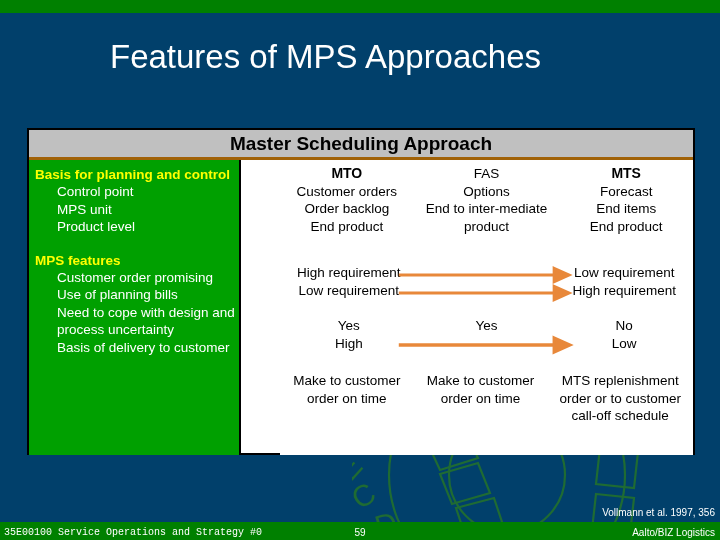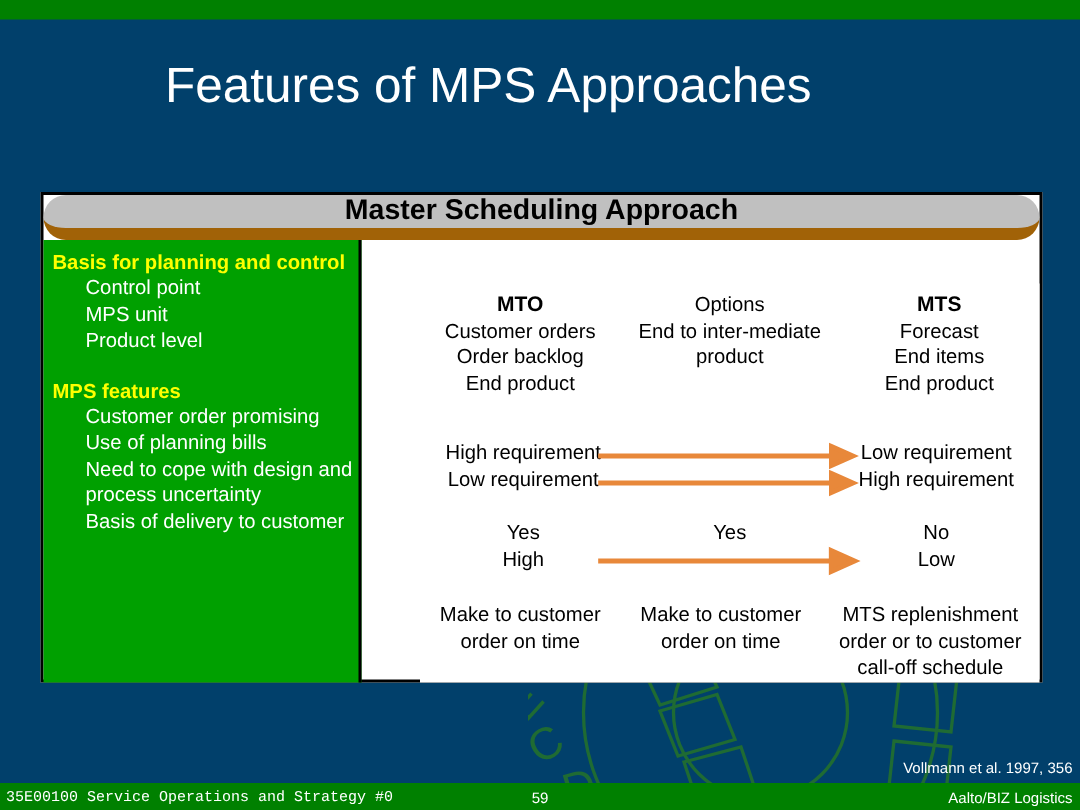--- a/index.html
+++ b/index.html
@@ -58,26 +58,25 @@
     top: 128px;
     width: 668px;
     height: 327px;
     border: 2px solid #000000;
     box-sizing: border-box;
     background: #ffffff;
   }
   .fig-header {
     height: 30px;
     background: #c0c0c0;
-    border-bottom: 8px solid #a16207;
+    border-bottom: 3px solid #a16207;
     display: flex;
     align-items: center;
     justify-content: center;
     box-sizing: border-box;
-    border-radius: 15px;
   }
   .fig-header-text {
     font-size: 19px;
     font-weight: bold;
     color: #000000;
   }
   .fig-body {
     display: flex;
     height: 295px;
     box-sizing: border-box;
@@ -107,21 +106,20 @@
     padding-left: 22px;
   }
   .lc-gap { height: 16px; }
 
   
   .right-col {
     flex: 1 1 auto;
     position: relative;
     background: #ffffff;
     box-sizing: border-box;
-    margin-top: 29px;
   }
   .row {
     display: flex;
     box-sizing: border-box;
   }
   .cell {
     flex: 1 1 0;
     text-align: center;
     font-size: 13.5px;
     line-height: 17.5px;
@@ -238,20 +236,21 @@
       <div class="right-col">
 
         <div class="row row-approach">
           <div class="cell">
             <div class="cell-head">MTO</div>
             <div>Customer orders</div>
             <div>Order backlog</div>
             <div>End product</div>
           </div>
           <div class="cell wide">
+            <div>FAS</div>
             <div>Options</div>
             <div>End to inter-mediate product</div>
           </div>
           <div class="cell">
             <div class="cell-head">MTS</div>
             <div>Forecast</div>
             <div>End items</div>
             <div>End product</div>
           </div>
         </div>

